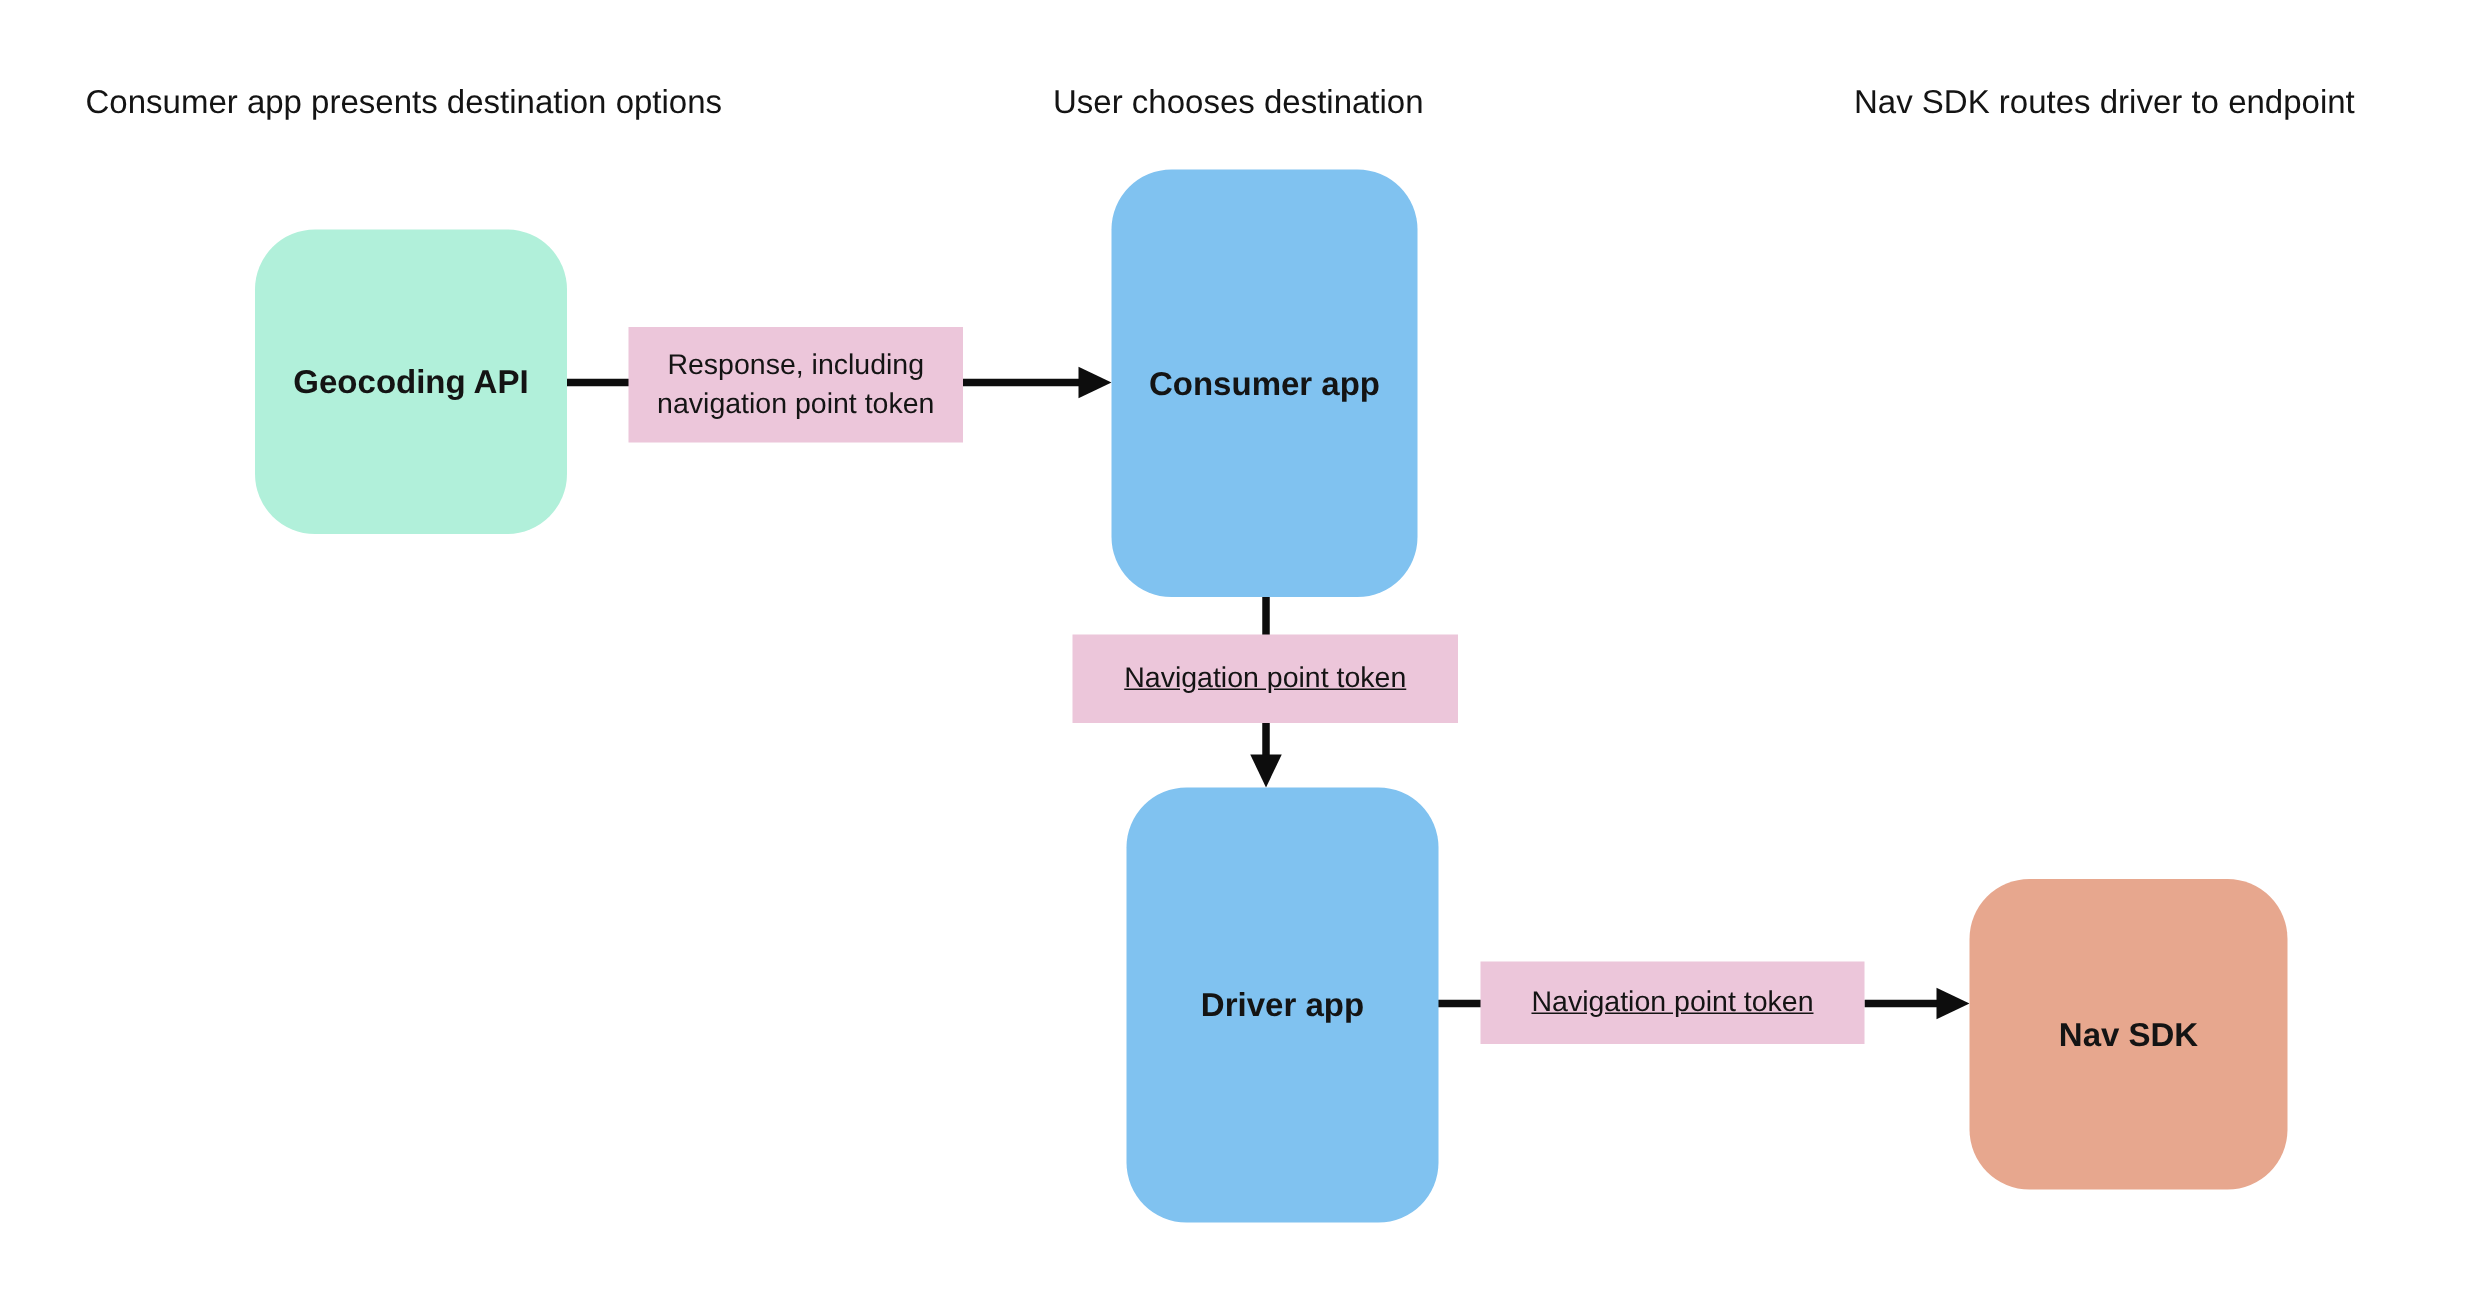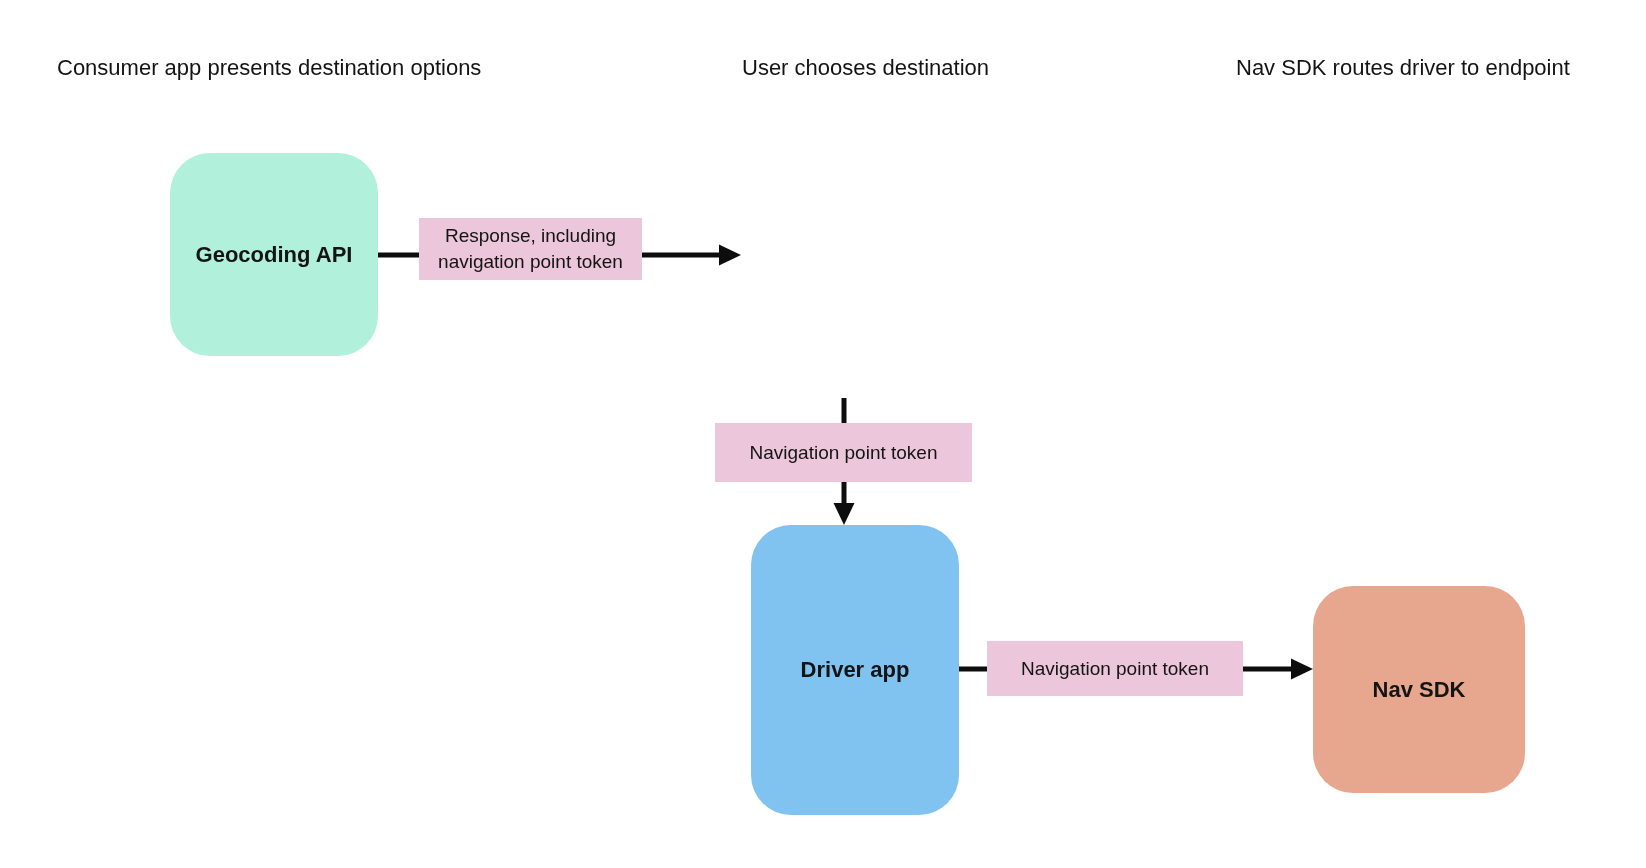--- a/index.html
+++ b/index.html
@@ -42,37 +42,37 @@
     position: absolute;
     display: flex;
     align-items: center;
     justify-content: center;
     font-size: 19px;
     font-weight: 400;
     line-height: 26px;
     color: #141414;
     text-align: center;
   }
-  .edge-label.nowrap { white-space: nowrap; }
+  .edge-label.nowrap { white-space: nowrap; text-decoration: underline; }
   .arrows {
     position: absolute;
     left: 0;
     top: 0;
     width: 1646px;
     height: 868px;
     pointer-events: none;
   }
 </style>
 </head>
 <body>
 
 <div class="canvas">
 
   <div class="col-header" style="left:57px;">Consumer app presents destination options</div>
-  <div class="col-header" style="left:702px;margin-left:40px;">User chooses destination</div>
+  <div class="col-header" style="left:702px;">User chooses destination</div>
   <div class="col-header" style="left:1208px;margin-left:28px;">Nav SDK routes driver to endpoint</div>
 
   <svg class="arrows" viewBox="0 0 1646 868" xmlns="http://www.w3.org/2000/svg">
     <g stroke="#0d0d0d" stroke-width="5" fill="#0d0d0d">
       <line x1="378" y1="255" x2="421" y2="255"></line>
       <line x1="642" y1="255" x2="722" y2="255"></line>
       <polygon points="741,255 719,244.5 719,265.5" stroke="none"></polygon>
     </g>
     <g stroke="#0d0d0d" stroke-width="5" fill="#0d0d0d">
       <line x1="844" y1="398" x2="844" y2="424"></line>
@@ -81,24 +81,25 @@
     </g>
     <g stroke="#0d0d0d" stroke-width="5" fill="#0d0d0d">
       <line x1="948" y1="669" x2="989" y2="669"></line>
       <line x1="1243" y1="669" x2="1294" y2="669"></line>
       <polygon points="1313,669 1291,658.5 1291,679.5" stroke="none"></polygon>
     </g>
   </svg>
 
   <div class="node" style="left: 170px; top: 153px; width: 208px; height: 203px; background-color: rgb(177, 240, 218);">Geocoding API</div>
 
+  <div class="node" style="left: 741px; top: 113px; width: 204px; height: 285px; background-color: rgb(128, 194, 240);">Consumer app</div>
 
   <div class="node" style="left: 740px; top: 525px; width: 208px; height: 290px; background-color: rgb(128, 194, 240); margin-left: 11px;">Driver app</div>
 
   <div class="node" style="left: 1313px; top: 566px; width: 212px; height: 207px; background-color: rgb(231, 167, 142); margin-top: 20px;">Nav SDK</div>
 
-  <div class="edge-label" style="left: 419px; top: 218px; width: 223px; height: 62px; background-color: rgb(236, 198, 218);">Response, including navigation point token</div>
+  <div class="edge-label" style="left: 419px; top: 218px; width: 223px; height: 77px; background-color: rgb(236, 198, 218);">Response, including navigation point token</div>
 
   <div class="edge-label nowrap" style="left: 715px; top: 423px; width: 257px; height: 59px; background-color: rgb(236, 198, 218);">Navigation point token</div>
 
   <div class="edge-label nowrap" style="left: 987px; top: 641px; width: 256px; height: 55px; background-color: rgb(236, 198, 218);">Navigation point token</div>
 
 </div>
 
 </body></html>

